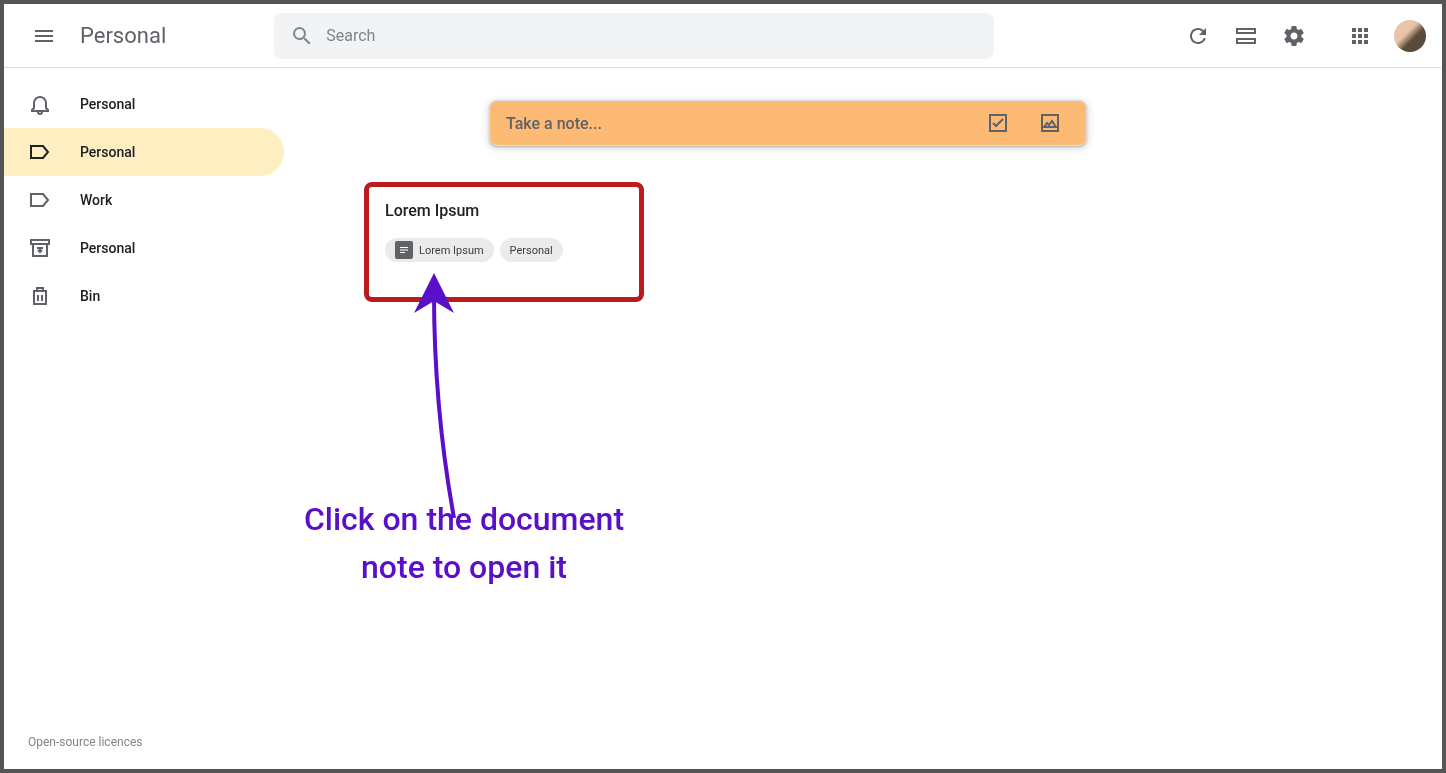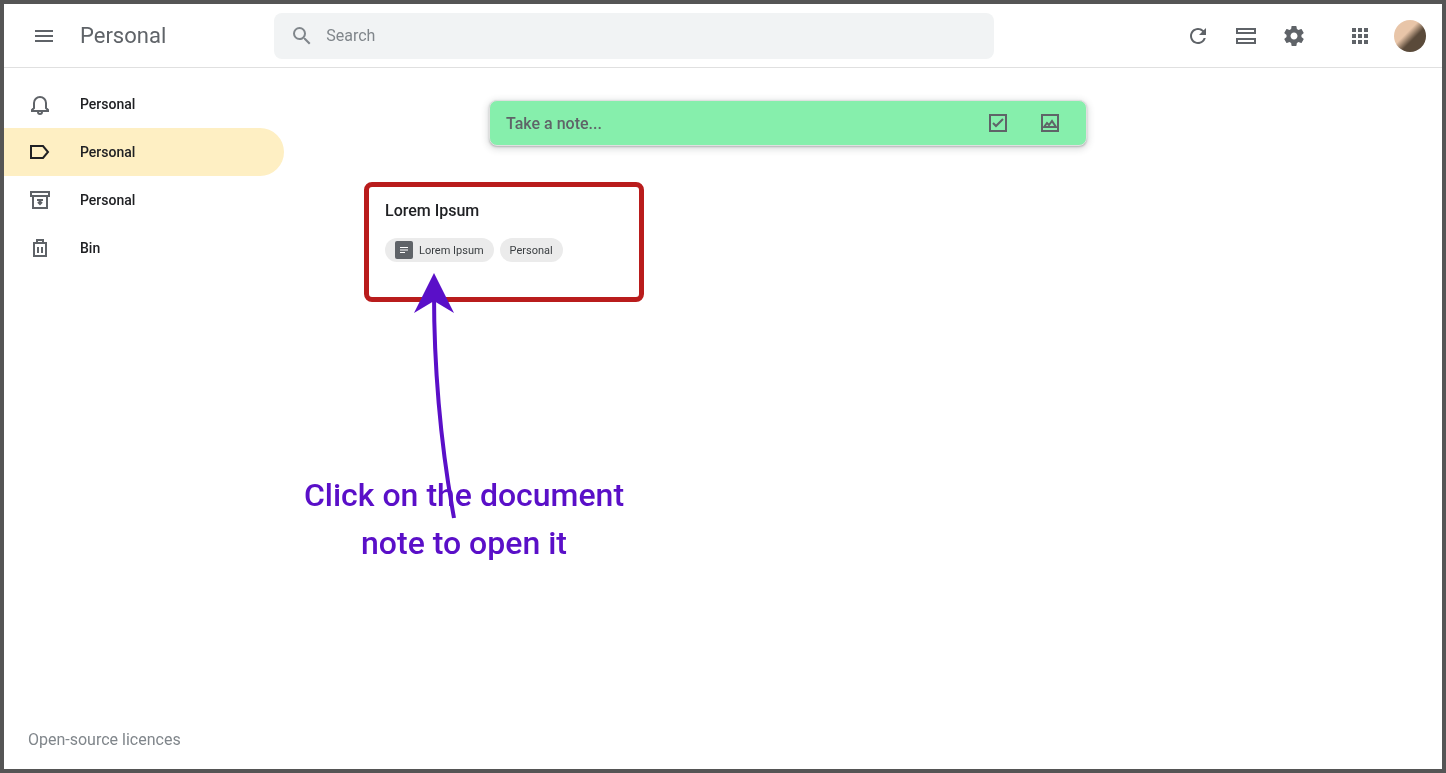--- a/index.html
+++ b/index.html
@@ -136,35 +136,35 @@
       background: #feefc3;
     }
     
     .sidebar-item.active .icon {
       color: #202124;
     }
     
     .sidebar-footer {
       margin-top: auto;
       padding: 20px 24px;
-      font-size: 16px;
+      font-size: 12px;
       color: #80868b;
     }
     
     .main {
       flex: 1;
       position: relative;
       padding: 32px 0;
     }
     
     .take-note {
       width: 598px;
       height: 46px;
       margin: 0 auto;
-      background: #86efac;
+      background: #fdba74;
       border: 1px solid #e0e0e0;
       border-radius: 8px;
       box-shadow: 0 1px 2px 0 rgba(60,64,67,0.3), 0 2px 6px 2px rgba(60,64,67,0.15);
       display: flex;
       align-items: center;
       padding: 0 16px;
       gap: 12px;
       margin-left: 205px;
     }
     
@@ -306,20 +306,28 @@
       </span>
       <span>Personal</span>
     </div>
     <div class="sidebar-item active">
       <span class="icon">
         <svg width="24" height="24" viewBox="0 0 24 24">
             <path fill="none" stroke="currentColor" stroke-width="2" d="M3 6h12l5 6-5 6H3V6z"></path>
           </svg>
       </span>
       <span>Personal</span>
+    </div>
+    <div class="sidebar-item">
+      <span class="icon">
+        <svg width="24" height="24" viewBox="0 0 24 24">
+            <path fill="none" stroke="currentColor" stroke-width="2" d="M3 6h12l5 6-5 6H3V6z"></path>
+          </svg>
+      </span>
+      <span>Work</span>
     </div>
     <div class="sidebar-item">
       <span class="icon">
         <svg width="24" height="24" viewBox="0 0 24 24">
             <path fill="none" stroke="currentColor" stroke-width="2" d="M3 4h18v4H3V4zm2 4h14v12H5V8zm4 4h6M12 11v5m-2-2l2 2 2-2"></path>
           </svg>
       </span>
       <span>Personal</span>
     </div>
     <div class="sidebar-item">
@@ -370,18 +378,18 @@
 
     <svg class="annotation" style="left:50px; top:190px;" width="200" height="280">
       <defs>
         <marker id="arrowhead" markerWidth="10" markerHeight="10" refX="5" refY="5" orient="auto">
           <path d="M0,0 L10,5 L0,10 L3,5 z" fill="#5a0fc8"></path>
         </marker>
       </defs>
       <path d="M 120 260 Q 100 150 100 35" stroke="#5a0fc8" stroke-width="4" fill="none" marker-end="url(#arrowhead)"></path>
     </svg>
 
-    <div class="annotation-text" style="left:-40px; top:403px;">
+    <div class="annotation-text" style="left:-40px; top:427px;">
       <span>Click on the document</span><br>
       <span>note to open it</span>
     </div>
   </div>
 </div>
 
 </body></html>

